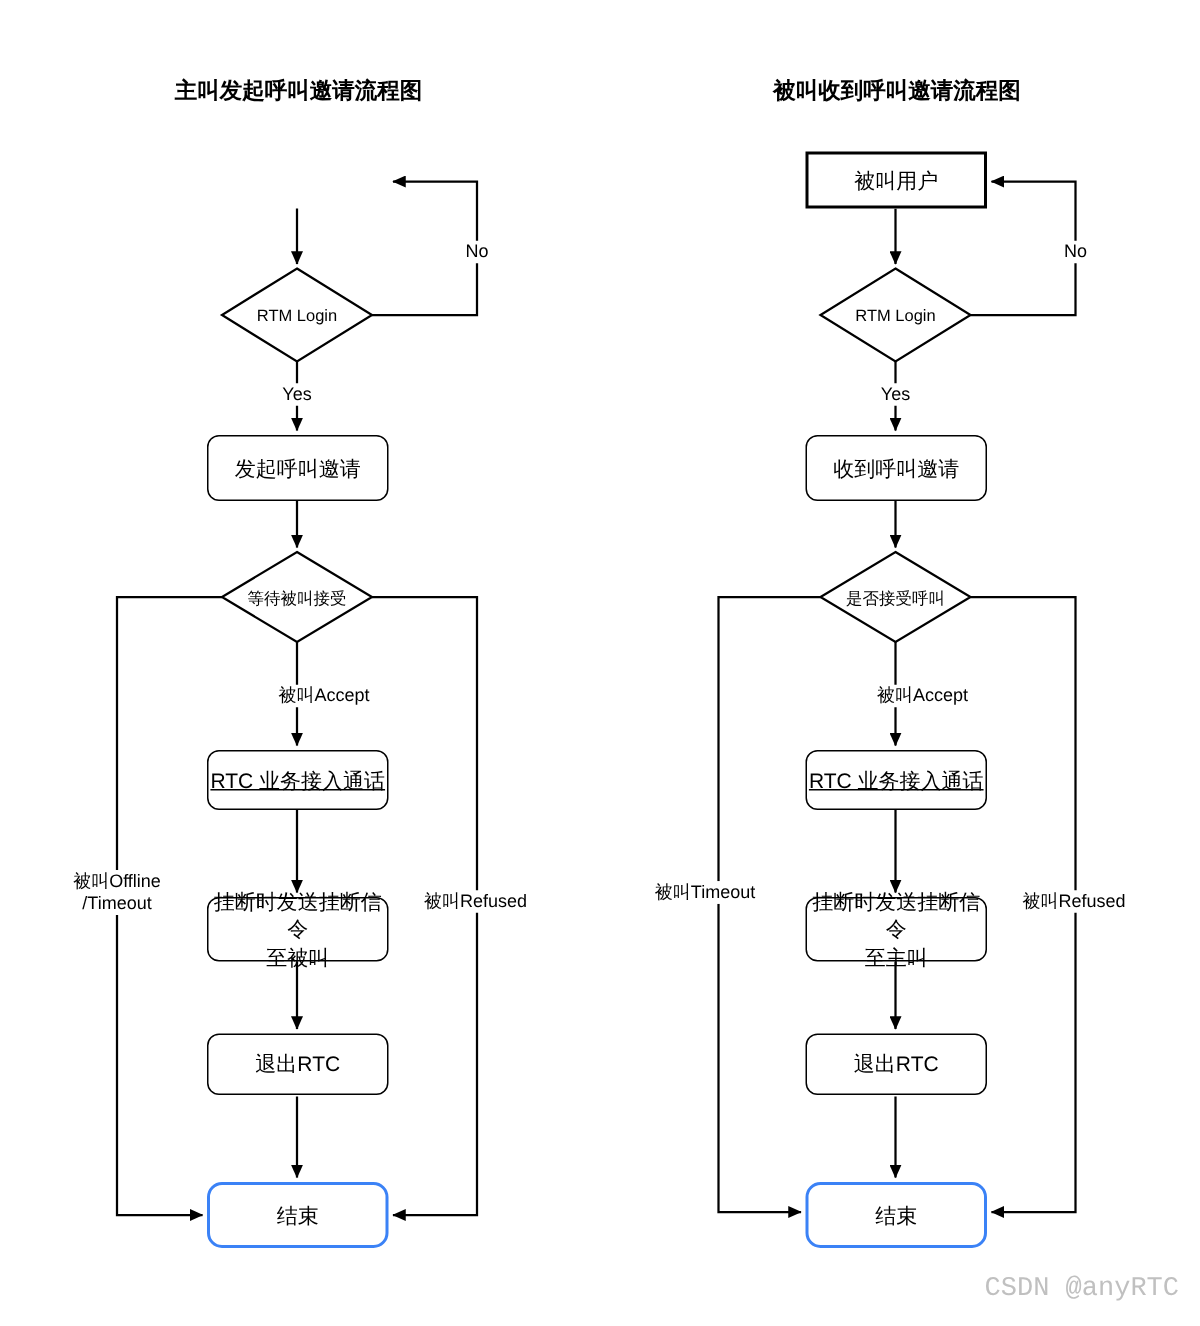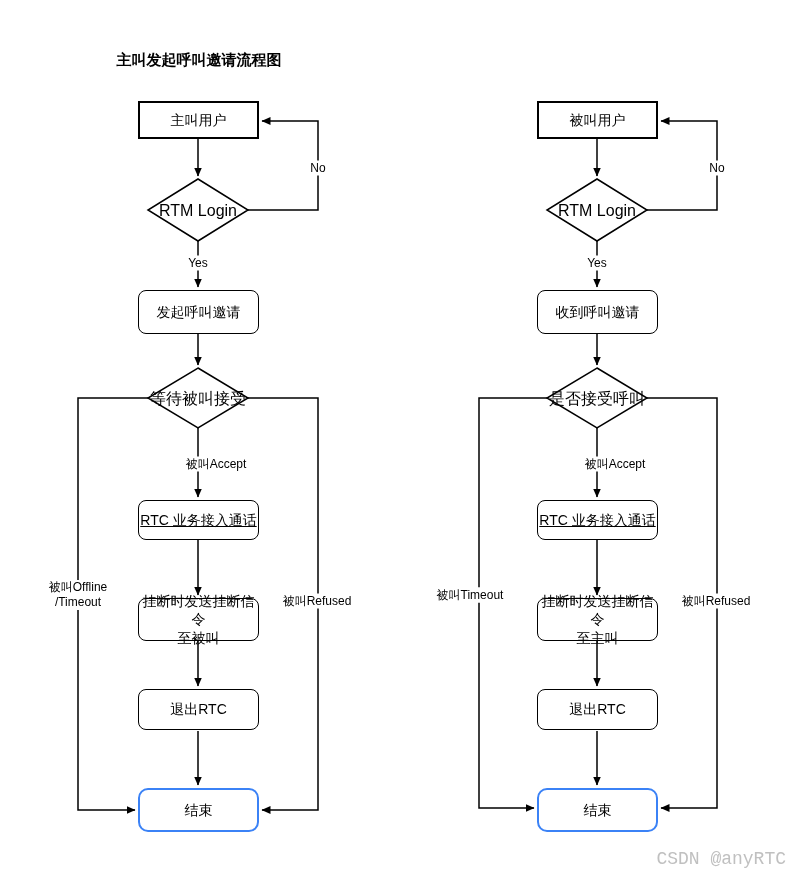--- a/index.html
+++ b/index.html
@@ -27,21 +27,21 @@
   .node.start  { top:101px; height:38px; border-radius:0; }
   .node.step1  { top:290px; height:44px; border-radius:8px; border-width:1.5px; }
   .node.rtc    { top:500px; height:40px; border-radius:8px; border-width:1.5px;text-decoration:underline; }
   .node.hangup { top:598px; height:43px; border-radius:8px; border-width:1.5px; }
   .node.exit   { top:689px; height:41px; border-radius:8px; border-width:1.5px; }
   .node.end    { top:788px; height:44px; border-radius:10px; border:2px solid #3b82f6; }
   .node span { display:block; }
 
   .diamond-label {
     position:absolute; transform:translate(-50%,-50%);
-    font-size:16px; white-space:nowrap;
+    font-size:11px; white-space:nowrap;
   }
   .dl-login { left:198px; top:211px; }
   .dl-wait  { left:198px; top:399px; }
 
   .edge-label {
     position:absolute; transform:translate(-50%,-50%);
     font-size:12px; background:#fff; padding:0 2px; white-space:nowrap;
     text-align:center; line-height:15px;
   }
   .edge-label span { display:block; background:#fff; }
@@ -83,21 +83,20 @@
         <path d="M248 398 H318 V810 H262" marker-end="url(#ah-l)"></path>
       </g>
       <g fill="#ffffff" stroke="#000" stroke-width="1.5">
         <polygon points="198,179 248,210 198,241 148,210"></polygon>
         <polygon points="198,368 248,398 198,428 148,398"></polygon>
       </g>
     </svg>
 
     <div class="fc-title">主叫发起呼叫邀请流程图</div>
 
-    <div class="node start">主叫用户</div>
     <div class="diamond-label dl-login">RTM Login</div>
     <div class="node step1">发起呼叫邀请</div>
     <div class="diamond-label dl-wait">等待被叫接受</div>
     <div class="node rtc">RTC 业务接入通话</div>
     <div class="node hangup">
       <span>挂断时发送挂断信令</span>
       <span>至被叫</span>
     </div>
     <div class="node exit">退出RTC</div>
     <div class="node end">结束</div>
@@ -130,20 +129,21 @@
         <path d="M198 731 V785" marker-end="url(#ah-r)"></path>
         <path d="M148 398 H80 V808 H135" marker-end="url(#ah-r)"></path>
         <path d="M248 398 H318 V808 H262" marker-end="url(#ah-r)"></path>
       </g>
       <g fill="#ffffff" stroke="#000" stroke-width="1.5">
         <polygon points="198,179 248,210 198,241 148,210"></polygon>
         <polygon points="198,368 248,398 198,428 148,398"></polygon>
       </g>
     </svg>
 
+    <div class="fc-title">被叫收到呼叫邀请流程图</div>
 
     <div class="node start">被叫用户</div>
     <div class="diamond-label dl-login">RTM Login</div>
     <div class="node step1">收到呼叫邀请</div>
     <div class="diamond-label dl-wait">是否接受呼叫</div>
     <div class="node rtc">RTC 业务接入通话</div>
     <div class="node hangup">
       <span>挂断时发送挂断信令</span>
       <span>至主叫</span>
     </div>

